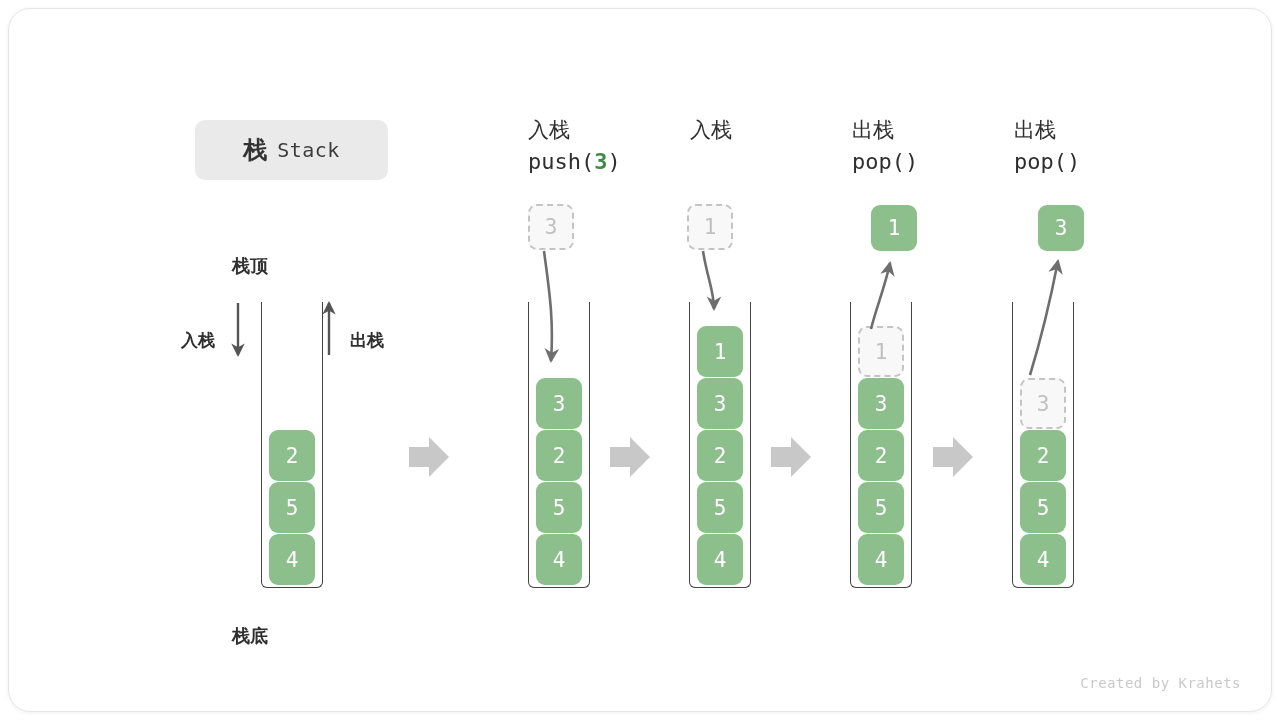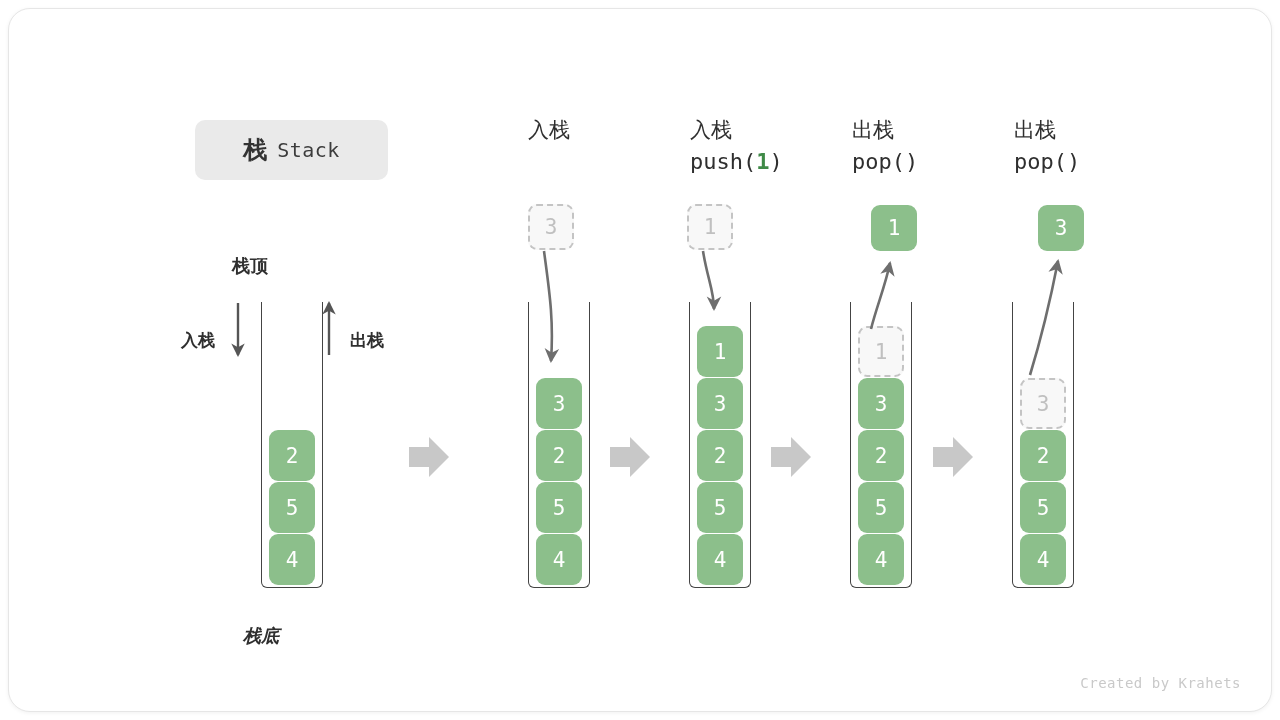--- a/index.html
+++ b/index.html
@@ -183,37 +183,37 @@
 
   <div class="side-label" style="left:172px; top:320px;">入栈</div>
   <div class="side-label" style="left:341px; top:320px;">出栈</div>
 
   <div class="stack-box" style="left:252px; top:293px;"></div>
 
   <div class="cell filled" style="left:260px; top:421px;">2</div>
   <div class="cell filled" style="left:260px; top:473px;">5</div>
   <div class="cell filled" style="left:260px; top:525px;">4</div>
 
-  <div class="stack-label" style="left:234px; top:615px; width:120px;font-style:italic;">栈底</div>
+  <div class="stack-label" style="left:223px; top:615px; width:120px;">栈底</div>
 
   <div class="col-head" style="left:519px; top:106px;">
     <div class="op-cn">入栈</div>
+    <div class="op-code"><span>push(</span><span class="arg">3</span><span>)</span></div>
   </div>
 
   <div class="float-cell ghost" style="left:519px; top:195px;">3</div>
 
   <div class="stack-box" style="left:519px; top:293px;"></div>
   <div class="cell filled" style="left:527px; top:369px;">3</div>
   <div class="cell filled" style="left:527px; top:421px;">2</div>
   <div class="cell filled" style="left:527px; top:473px;">5</div>
   <div class="cell filled" style="left:527px; top:525px;">4</div>
 
   <div class="col-head" style="left:681px; top:106px;">
     <div class="op-cn">入栈</div>
-    <div class="op-code"><span>push(</span><span class="arg">1</span><span>)</span></div>
   </div>
 
   <div class="float-cell ghost" style="left:678px; top:195px;">1</div>
 
   <div class="stack-box" style="left:680px; top:293px;"></div>
   <div class="cell filled" style="left:688px; top:317px;">1</div>
   <div class="cell filled" style="left:688px; top:369px;">3</div>
   <div class="cell filled" style="left:688px; top:421px;">2</div>
   <div class="cell filled" style="left:688px; top:473px;">5</div>
   <div class="cell filled" style="left:688px; top:525px;">4</div>

